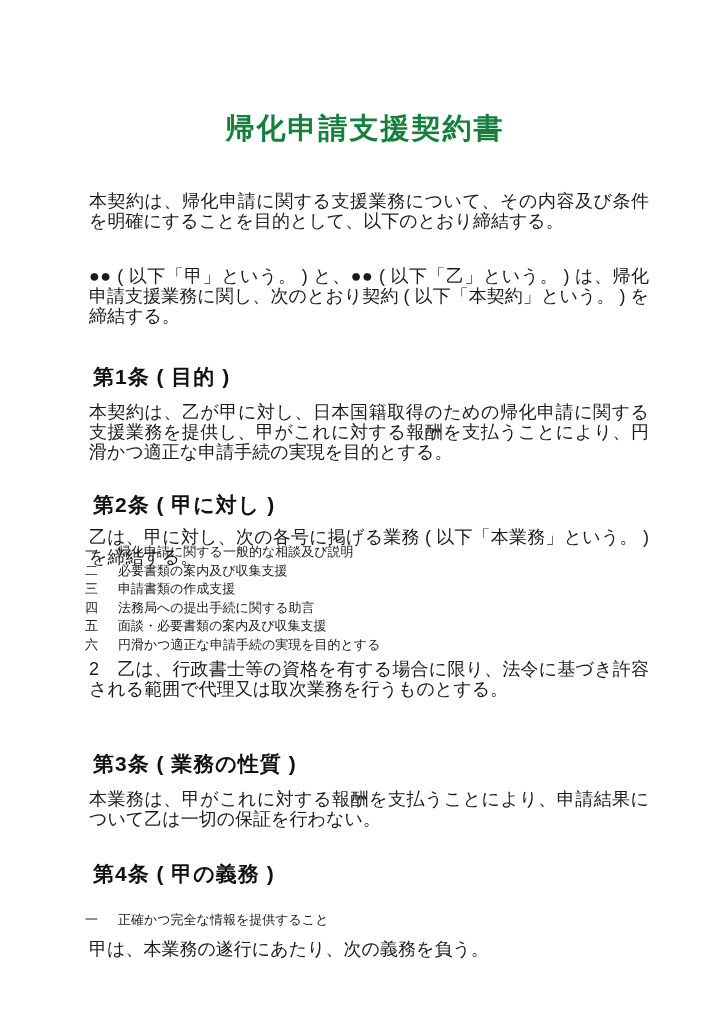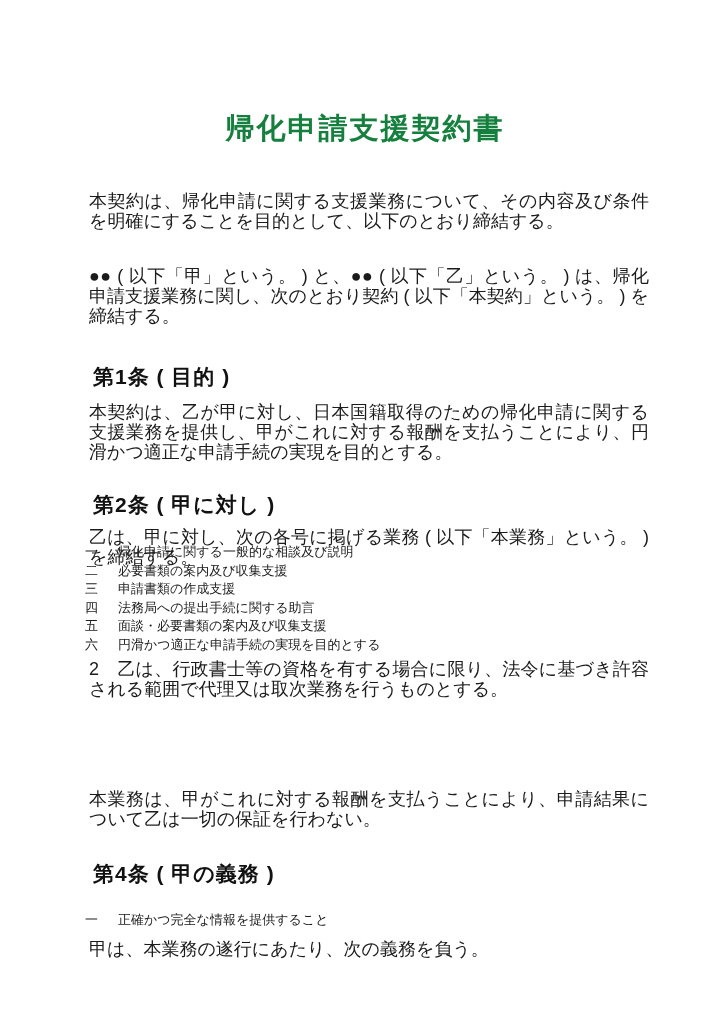--- a/index.html
+++ b/index.html
@@ -112,20 +112,21 @@
       <span class="item-text">面談・必要書類の案内及び収集支援</span>
     </li>
     <li>
       <span class="marker">六</span>
       <span class="item-text">円滑かつ適正な申請手続の実現を目的とする</span>
     </li>
   </ul>
 
   <p class="para" style="top:655px">2　乙は、行政書士等の資格を有する場合に限り、法令に基づき許容される範囲で代理又は取次業務を行うものとする。</p>
 
+  <h2 class="heading" style="top:743px">第3条 ( 業務の性質 )</h2>
 
   <p class="para" style="top:785px">本業務は、甲がこれに対する報酬を支払うことにより、申請結果について乙は一切の保証を行わない。</p>
 
   <h2 class="heading" style="top:853px">第4条 ( 甲の義務 )</h2>
 
   <p class="para" style="top:935px">甲は、本業務の遂行にあたり、次の義務を負う。</p>
 
   <ul class="item-list" style="top:911px">
     <li>
       <span class="marker">一</span>

